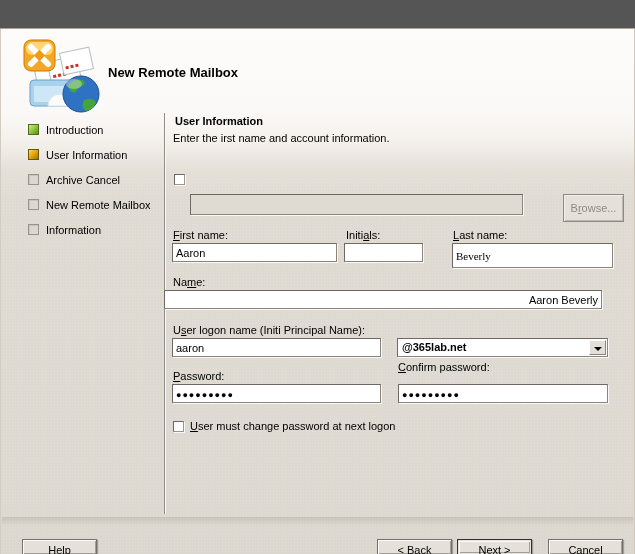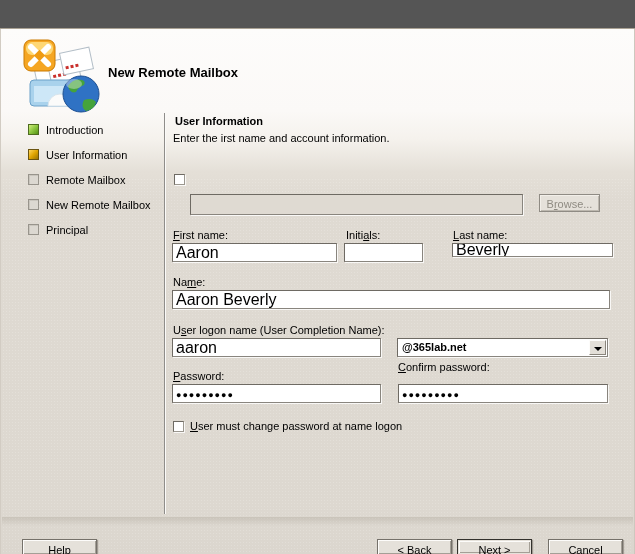--- a/index.html
+++ b/index.html
@@ -25,21 +25,21 @@
   .step-box.pending{background:#dcd8d1;border-color:#98948c;box-shadow:inset 1px 1px 0 #cac6be;}
   .side-label{position:absolute;left:18px;top:0;white-space:nowrap;}
   .ctitle{position:absolute;left:175px;top:87px;font-weight:bold;}
   .csub{position:absolute;left:173px;top:104px;}
   .lbl{position:absolute;white-space:nowrap;}
   .accel{text-decoration:underline;}
   .tb{
     position:absolute;background:#fff;border:1px solid;
     border-color:#6e6a63 #89857e #89857e #6e6a63;
     box-shadow:1px 1px 0 rgba(255,255,255,0.8);
-    font-family:"Liberation Sans",sans-serif;font-size:16px;color:#000;
+    font-family:"Liberation Sans",sans-serif;font-size:11px;color:#000;
     padding:2px 3px;margin:0;
   }
   .tb.disabled{background:#dfdad2;}
   .pw{font-size:9px;letter-spacing:1px;font-weight:bold;padding-top:5px;}
   .cb{position:absolute;width:11px;height:11px;background:#fff;border:1px solid;
     border-color:#6e6a63 #9b978f #9b978f #6e6a63;box-shadow:1px 1px 0 rgba(255,255,255,0.8);}
   .btn{
     position:absolute;width:75px;height:16px;background:#e5e1da;
     border:1px solid #75716a;
     box-shadow:inset 1px 1px 0 #fdfcfa, inset -1px -1px 0 #a49f96, 1px 1px 1px rgba(90,85,75,0.45);
@@ -107,71 +107,71 @@
   <div class="side-item" style="top:96px">
     <span class="step-box complete"></span>
     <span class="side-label">Introduction</span>
   </div>
   <div class="side-item" style="top:121px">
     <span class="step-box current"></span>
     <span class="side-label">User Information</span>
   </div>
   <div class="side-item" style="top:146px">
     <span class="step-box pending"></span>
-    <span class="side-label">Remote Mailbox</span>
+    <span class="side-label">Archive Cancel</span>
   </div>
   <div class="side-item" style="top:171px">
     <span class="step-box pending"></span>
     <span class="side-label">New Remote Mailbox</span>
   </div>
   <div class="side-item" style="top:196px">
     <span class="step-box pending"></span>
-    <span class="side-label">Principal</span>
+    <span class="side-label">Information</span>
   </div>
 
   <div class="divider"></div>
   <div class="divider-hi"></div>
 
   <div class="ctitle">User Information</div>
   <div class="csub">Enter the irst name and account information.</div>
 
   <div class="cb" style="left:174px;top:146px"></div>
 
   <input class="tb disabled" style="left: 190px; top: 166px; width: 333px; height: 21px;" value="">
-  <button class="btn disabled" style="left:539px;top:166px;width:61px;height:18px;line-height:18px"><span>B</span><span class="accel">r</span><span>owse...</span></button>
+  <button class="btn disabled" style="left:563px;top:166px;width:61px;height:28px;line-height:18px"><span>B</span><span class="accel">r</span><span>owse...</span></button>
 
   <div class="lbl" style="left:173px;top:201px"><span></span><span class="accel">F</span><span>irst name:</span></div>
   <input class="tb" style="left: 172px; top: 215px; width: 165px; height: 19px;" value="Aaron">
 
   <div class="lbl" style="left:346px;top:201px"><span>Initi</span><span class="accel">a</span><span>ls:</span></div>
   <input class="tb" style="left: 344px; top: 215px; width: 79px; height: 19px;" value="">
 
   <div class="lbl" style="left:453px;top:201px"><span></span><span class="accel">L</span><span>ast name:</span></div>
-  <input class="tb" style="left: 452px; top: 215px; width: 161px; height: 14px;" value="Beverly">
+  <input class="tb" style="left: 452px; top: 215px; width: 161px; height: 25px; font-family: Liberation Serif, serif;" value="Beverly">
 
   <div class="lbl" style="left:173px;top:248px"><span>Na</span><span class="accel">m</span><span>e:</span></div>
-  <input class="tb" style="left: 172px; top: 262px; width: 438px; height: 19px;" value="Aaron Beverly">
+  <input class="tb" style="left: 164px; top: 262px; width: 438px; height: 19px; text-align: right;" value="Aaron Beverly">
 
-  <div class="lbl" style="left:173px;top:296px"><span>U</span><span class="accel">s</span><span>er logon name (User Completion Name):</span></div>
+  <div class="lbl" style="left:173px;top:296px"><span>U</span><span class="accel">s</span><span>er logon name (Initi Principal Name):</span></div>
   <input class="tb" style="left: 172px; top: 310px; width: 209px; height: 19px;" value="aaron">
   <div class="combo" style="left:397px;top:310px;width:211px;height:19px">
     <span class="combo-text">@365lab.net</span>
     <span class="combo-btn">
         <span class="combo-arrow"></span>
       </span>
   </div>
 
   <div class="lbl" style="left:173px;top:342px"><span></span><span class="accel">P</span><span>assword:</span></div>
   <input class="tb pw" style="left: 172px; top: 356px; width: 209px; height: 19px;" value="●●●●●●●●●">
 
   <div class="lbl" style="left:398px;top:333px"><span></span><span class="accel">C</span><span>onfirm password:</span></div>
   <input class="tb pw" style="left: 398px; top: 356px; width: 210px; height: 19px;" value="●●●●●●●●●">
 
   <div class="cb" style="left:173px;top:393px"></div>
-  <div class="lbl" style="left:190px;top:392px"><span></span><span class="accel">U</span><span>ser must change password at name logon</span></div>
+  <div class="lbl" style="left:190px;top:392px"><span></span><span class="accel">U</span><span>ser must change password at next logon</span></div>
 
   <div class="footer-shade"></div>
   <div class="footer-hi"></div>
   <button class="btn" style="left:22px;top:511px"><span></span><span class="accel">H</span><span>elp</span></button>
   <button class="btn" style="left:377px;top:511px"><span>&lt; </span><span class="accel">B</span><span>ack</span></button>
   <button class="btn" style="left:548px;top:511px"><span>Cancel</span></button>
   <button class="btn default" style="left:457px;top:511px"><span></span><span class="accel">N</span><span>ext &gt;</span></button>
 </div>
 
 </body></html>

